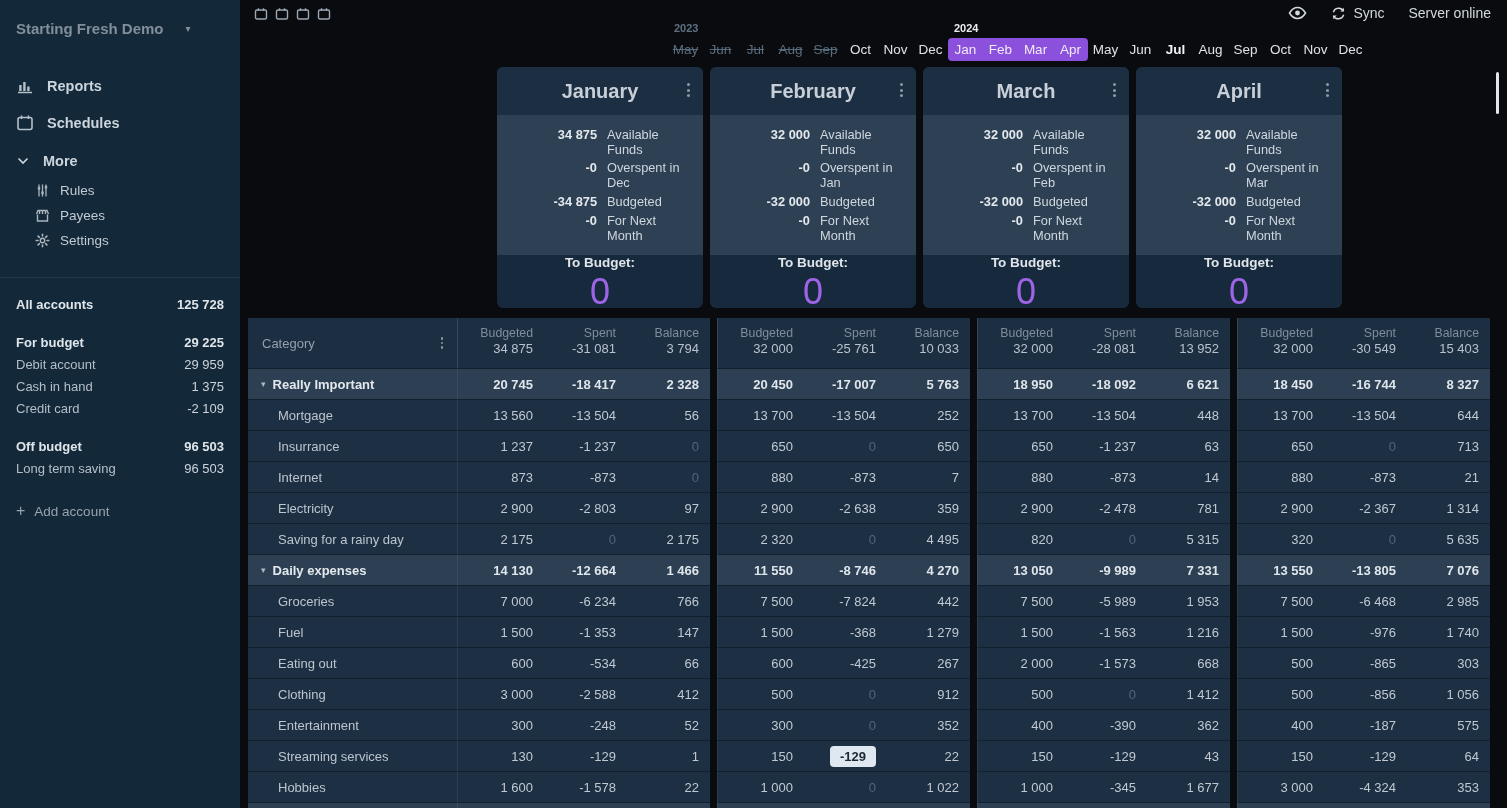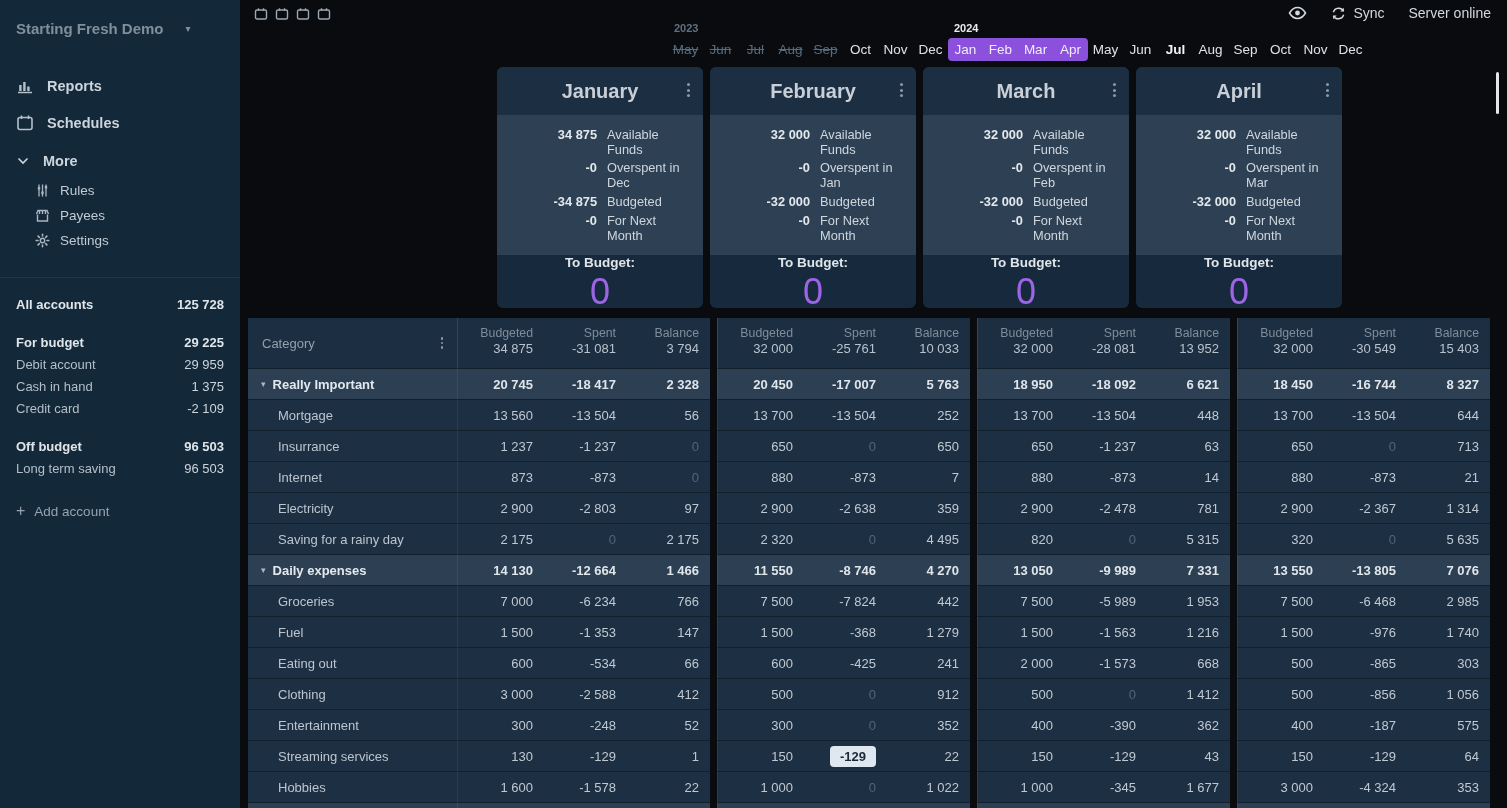--- a/index.html
+++ b/index.html
@@ -1000,21 +1000,21 @@
             </div>
           </div>
           <div class="cgroup">
             <div class="ccell">
               <span class="val">600</span>
             </div>
             <div class="ccell">
               <span class="val">-425</span>
             </div>
             <div class="ccell">
-              <span class="val">241</span>
+              <span class="val">267</span>
             </div>
           </div>
           <div class="cgroup">
             <div class="ccell">
               <span class="val">2 000</span>
             </div>
             <div class="ccell">
               <span class="val">-1 573</span>
             </div>
             <div class="ccell">

